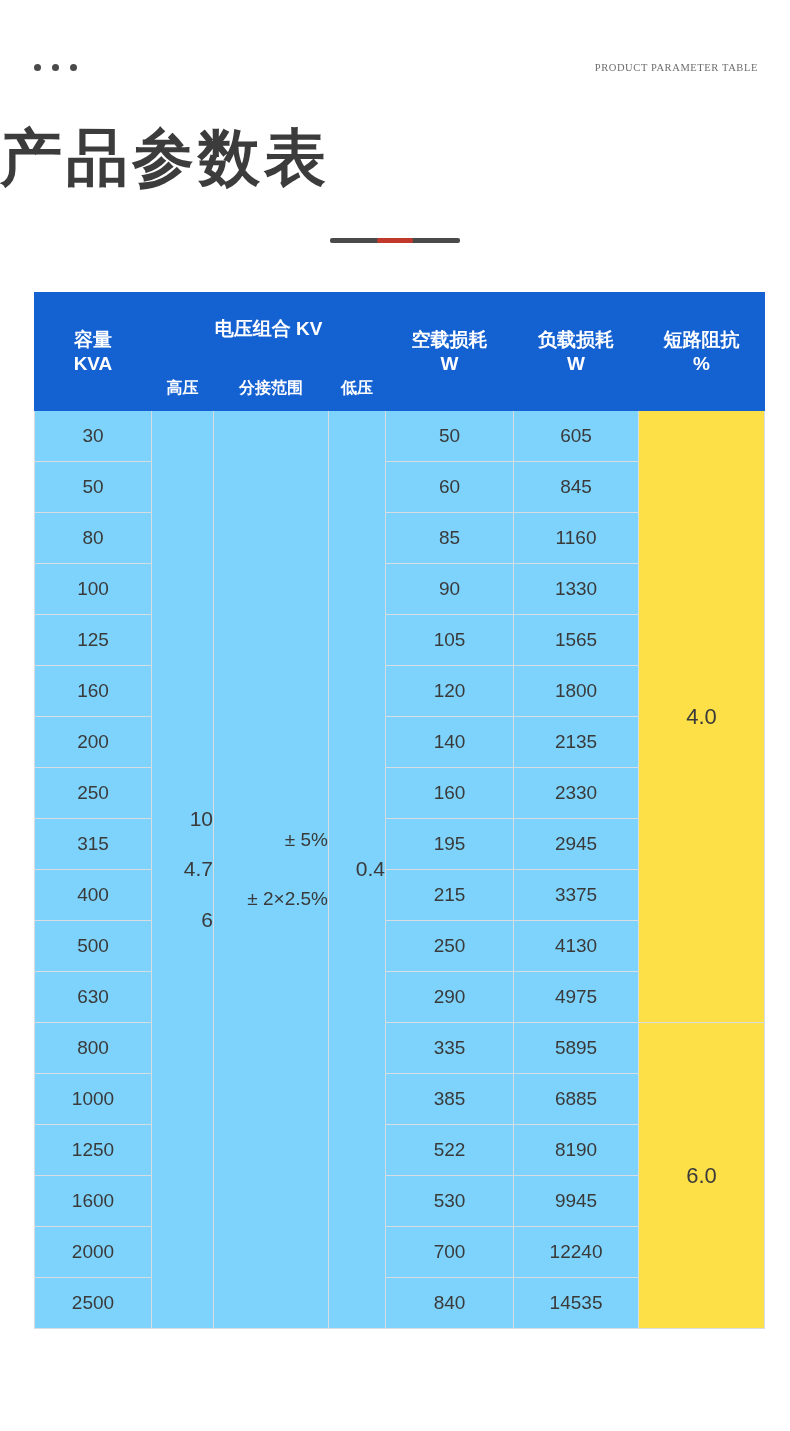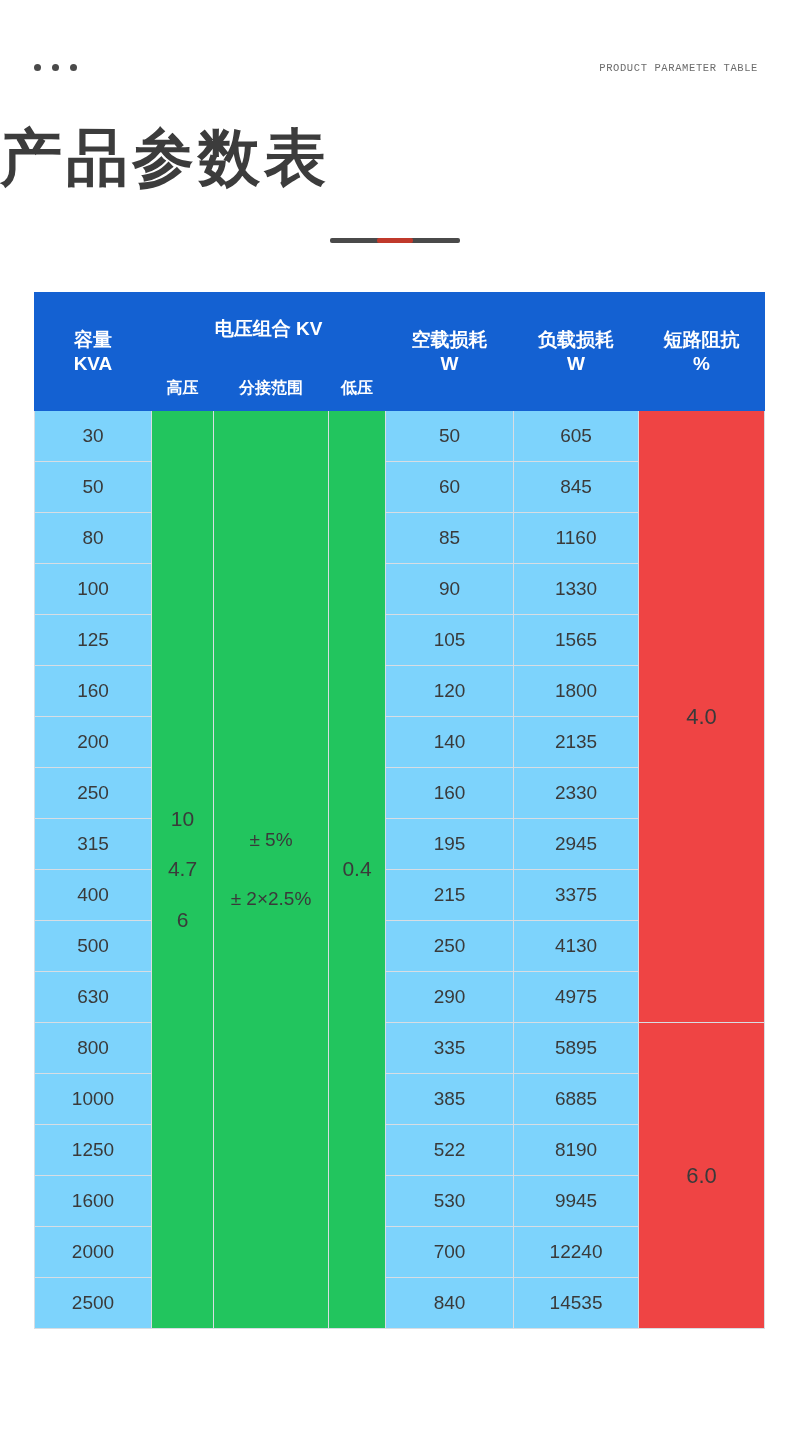--- a/index.html
+++ b/index.html
@@ -39,21 +39,21 @@
     border-radius: 50%;
     background: #4a4a4a;
   }
   .eyebrow {
     position: absolute;
     right: 32px;
     top: 6px;
     font-size: 10.5px;
     letter-spacing: 0.6px;
     color: #6d6d6d;
-    font-family: Liberation Mono, monospace;
+    font-family: Liberation Serif, serif;
     white-space: nowrap;
   }
 
   
   .title {
     position: absolute;
     top: 124px;
     left: 0;
     width: 790px;
     font-size: 62px;
@@ -118,26 +118,27 @@
   }
   .h-top { height: 72px; }
 
   tbody td {
     background: #7dd3fc;
     color: #3a3a3a;
     font-size: 19px;
     height: 50px;
   }
   tbody td.merged {
-    background: #22c55e;
+    background: #7dd3fc;
     font-size: 21px;
     line-height: 2.1;
+    text-align: right;
   }
   tbody td.imp {
-    background: #ef4444;
+    background: #fde047;
     font-size: 22px;
   }
   tbody td.hv {
     font-size: 21px;
     line-height: 2.4;
   }
   tbody td.tap {
     font-size: 19px;
     line-height: 3.1;
   }

